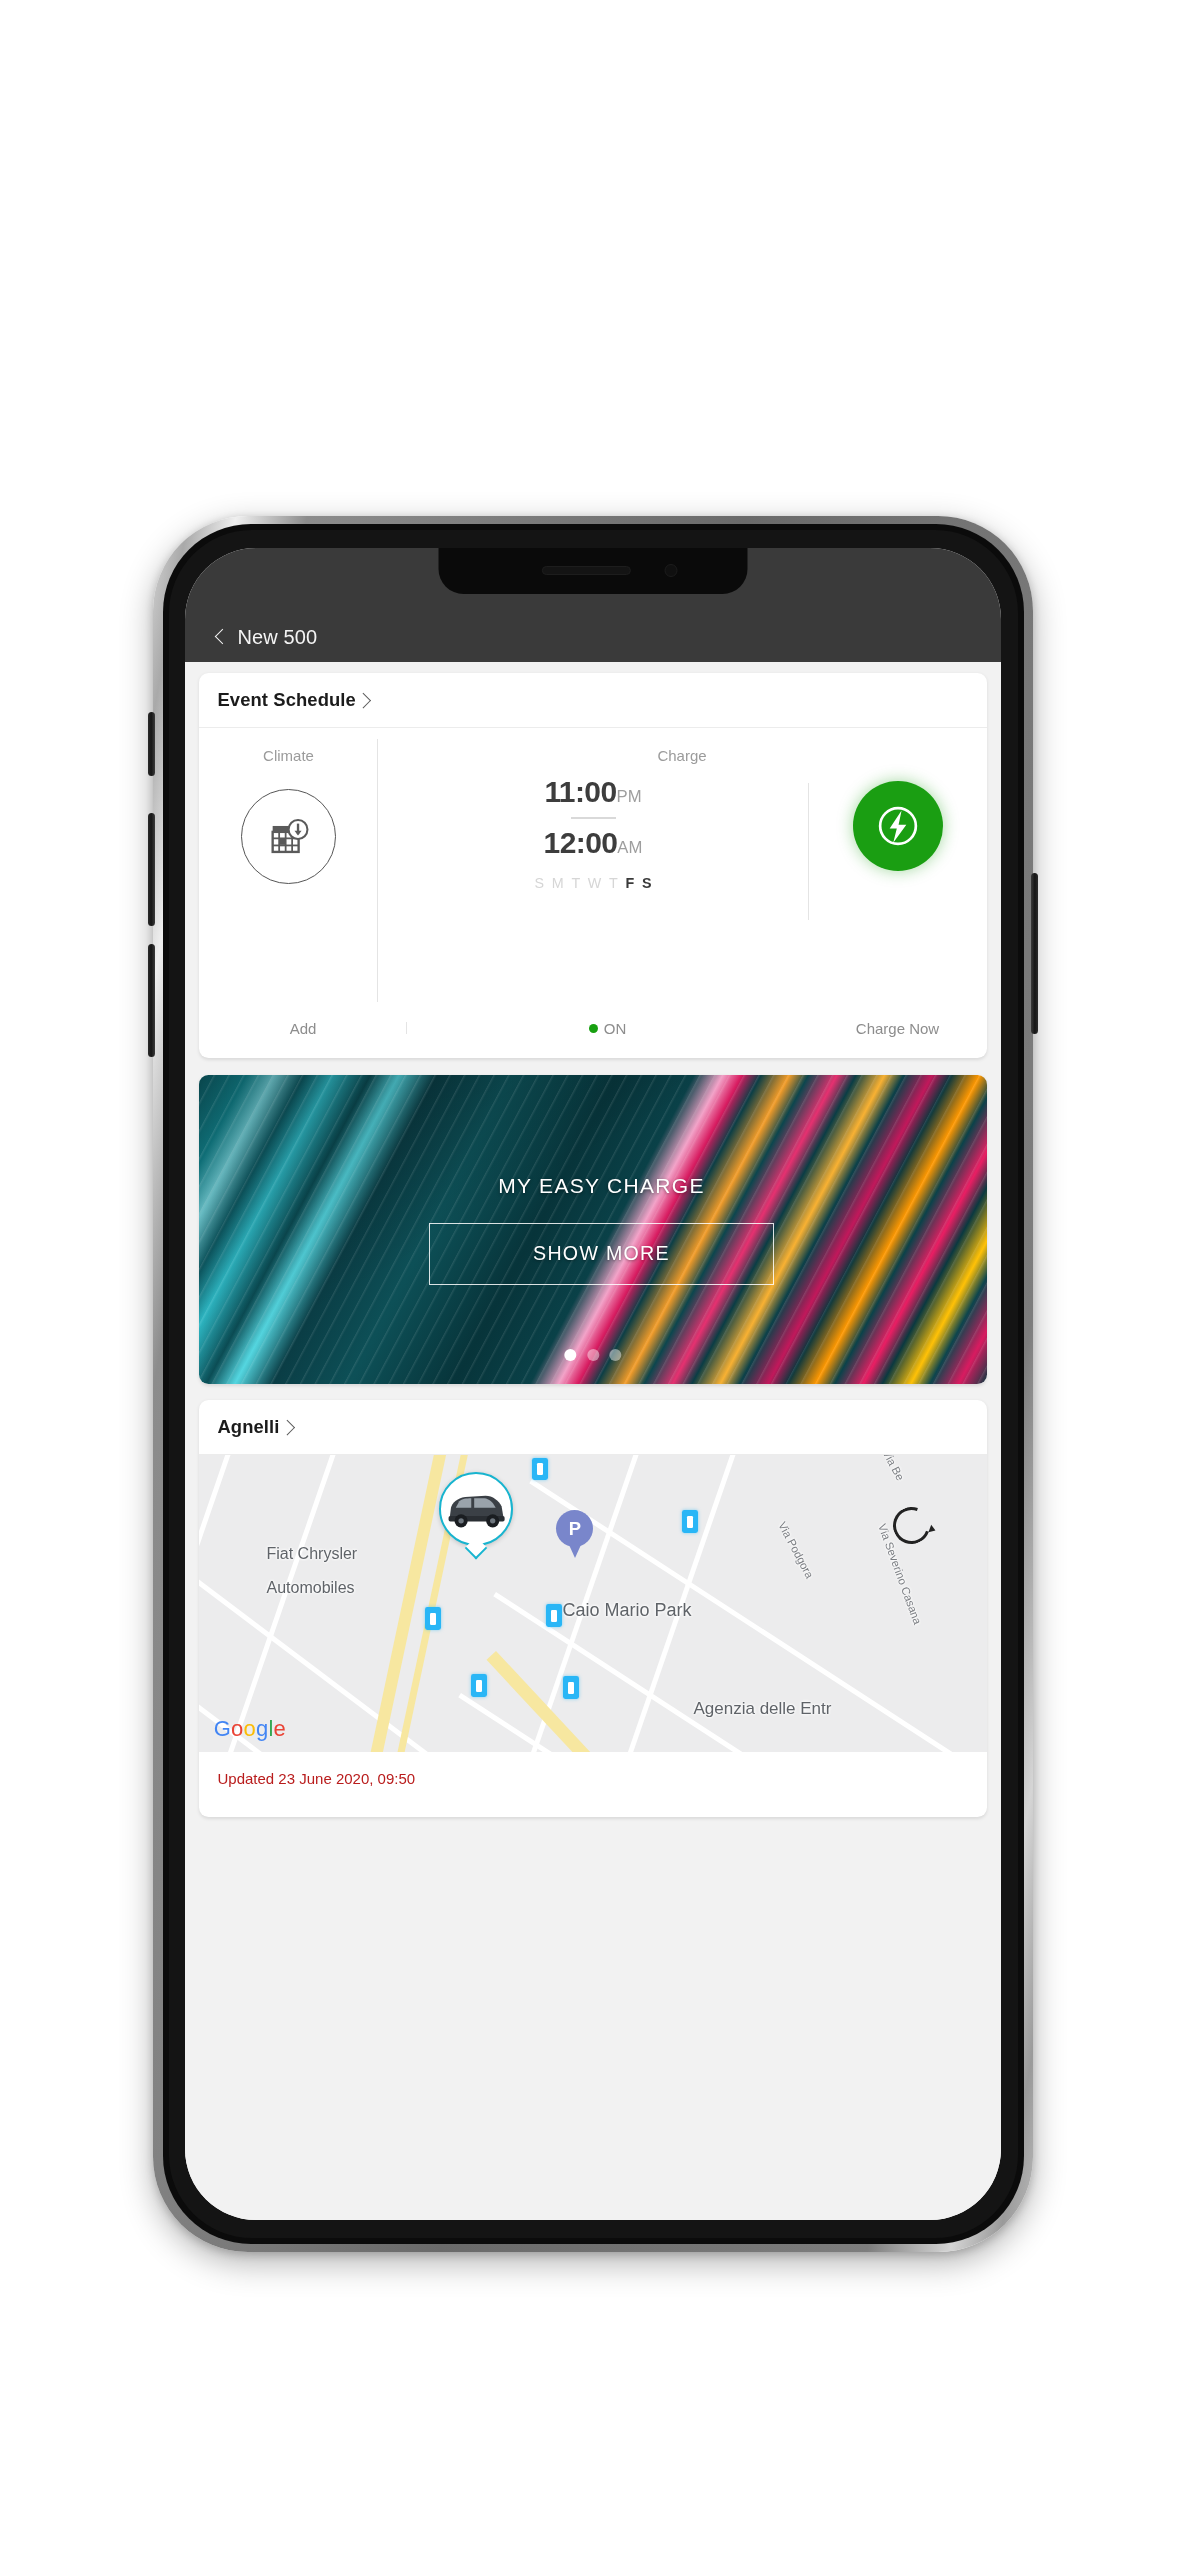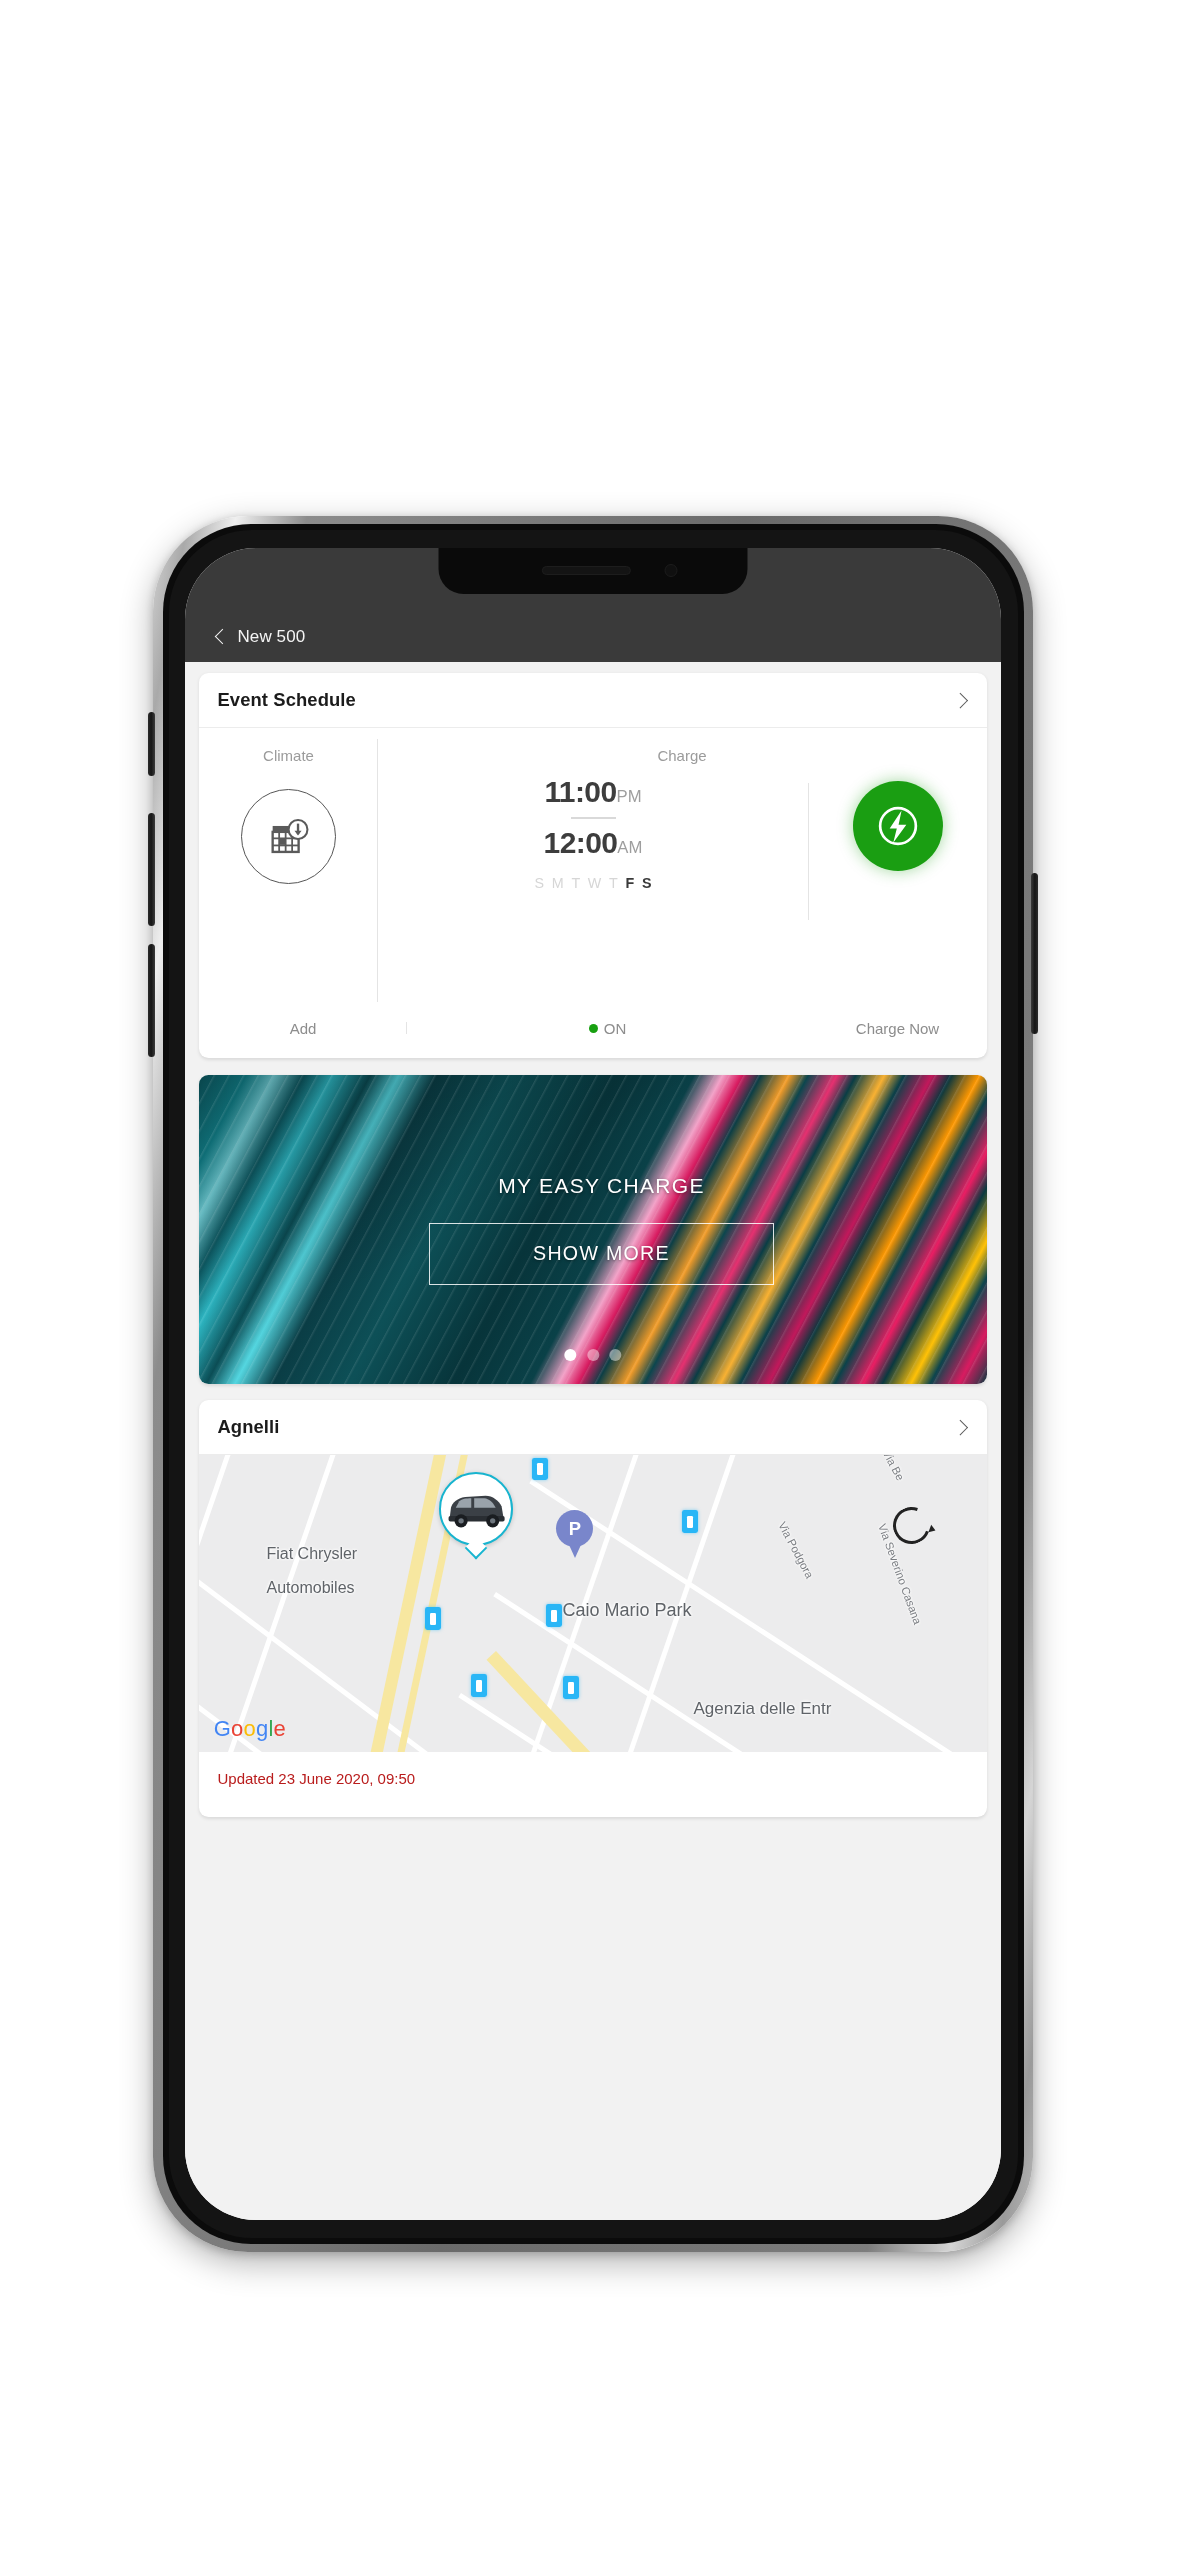--- a/index.html
+++ b/index.html
@@ -97,21 +97,21 @@
   #back-chevron::before {
     content: ""; position: absolute;
     left: 5.4px; top: 2.4px;
     width: 10px; height: 10px;
     border-left: 1.8px solid #f2f2f2;
     border-bottom: 1.8px solid #f2f2f2;
     transform: rotate(45deg);
   }
   #nav-title {
     color: #f4f4f4;
-    font-size: 17px;
+    font-size: 20px;
     font-weight: 400;
     letter-spacing: 0.1px;
   }
 
   #app-scroll {
     position: absolute;
     left: 0; right: 0; top: 114px; bottom: 0;
     background: #f2f2f2;
     padding: 10.7px 14.3px 0 14.3px;
   }
@@ -119,21 +119,21 @@
   
   .card {
     background: #ffffff;
     border-radius: 9.5px;
     box-shadow: 0 1.2px 3.6px rgba(0,0,0,.10);
     margin-bottom: 16.7px;
     overflow: hidden;
   }
   .card-head {
     height: 55px;
-    display: flex; align-items: center; justify-content: space-between;
+    display: flex; align-items: center; 
     padding: 0 18px 0 18px;
     border-bottom: 0.6px solid #ececec;
   }
   .card-title {
     font-size: 18.4px;
     font-weight: 700;
     color: #1b1b1b;
     letter-spacing: 0.1px;
   }
   .chev-right {

